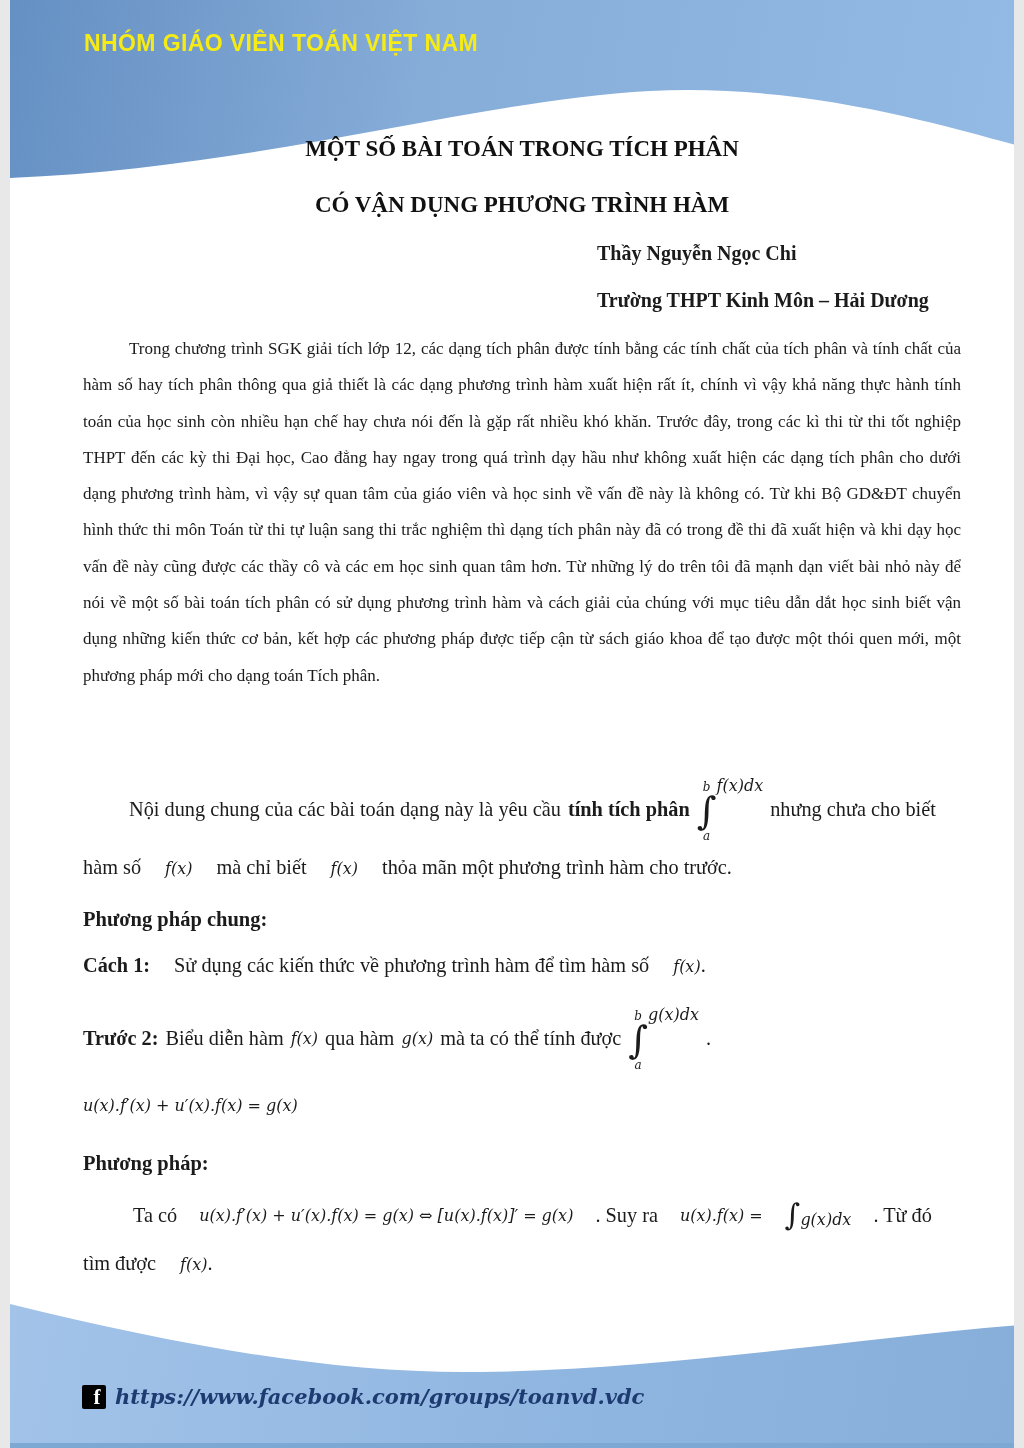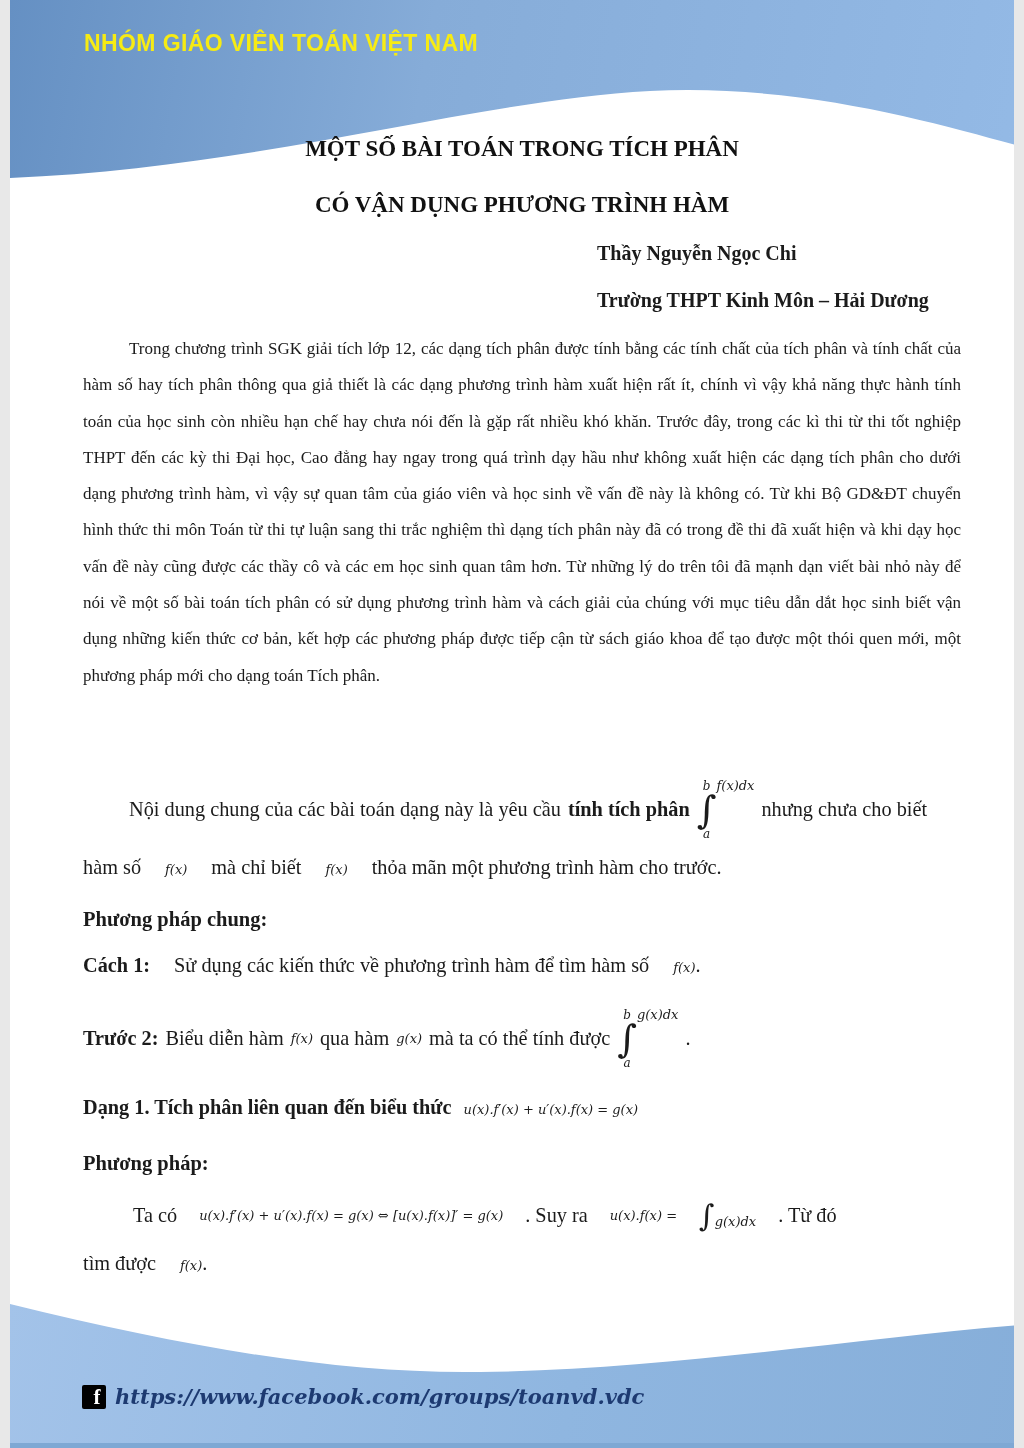--- a/index.html
+++ b/index.html
@@ -38,21 +38,21 @@
   .mh{position:absolute;left:73px;font-weight:bold;font-size:20.5px;}
 
   .c1{position:absolute;left:73px;top:954px;font-size:20.3px;}
   .c2{position:absolute;left:73px;top:1004px;min-height:68px;font-size:20.3px;}
   .d1{position:absolute;left:73px;top:1096px;font-size:20.3px;gap:12px;}
   .sol{position:absolute;left:73px;top:1186px;width:900px;font-size:20.3px;}
   .sol1{min-height:58px;padding-left:50px;gap:22px;}
   .sol2{margin-top:8px;}
 
   
-  .math{font-family:"DejaVu Serif",serif;font-style:italic;font-size:13px;}
+  .math{font-family:"DejaVu Serif",serif;font-style:italic;font-size:16px;}
   .intwrap{display:inline-flex;flex-direction:column;align-items:center;line-height:1;}
   .ilim{font-family:"DejaVu Serif",serif;font-style:italic;font-size:12px;line-height:1;}
   .isign{font-family:"DejaVu Serif",serif;font-size:38px;line-height:.95;font-style:normal;}
   .iinline{font-family:"DejaVu Serif",serif;font-size:30px;line-height:.9;}
 
   
   .footer{position:absolute;left:0;bottom:0;width:1024px;height:158px;
           background:linear-gradient(100deg,#a3c3e9 0%,#8fb6e0 55%,#86aed9 100%);}
   .footer svg{position:absolute;left:0;top:0;display:block;}
   .fstrip{position:absolute;left:0;bottom:0;width:100%;height:5px;background:#7ea8d4;}
@@ -130,21 +130,20 @@
         <span class="ilim">b</span>
         <span class="isign">∫</span>
         <span class="ilim">a</span>
       </span>
       <span class="math">g(x)dx</span>
     </span>
     <span>.</span>
   </div>
 
   <div class="base d1">
-    <span class="b">Dạng 1. Tích phân liên quan đến biểu thức</span>
     <span class="math">u(x).f′(x) + u′(x).f(x) = g(x)</span>
   </div>
 
   <div class="mh" style="top:1152px">Phương pháp:</div>
 
   <div class="sol">
     <div class="row sol1">
       <span>Ta có</span>
       <span class="math">u(x).f′(x) + u′(x).f(x) = g(x) ⇔ [u(x).f(x)]′ = g(x)</span>
       <span>. Suy ra</span>

